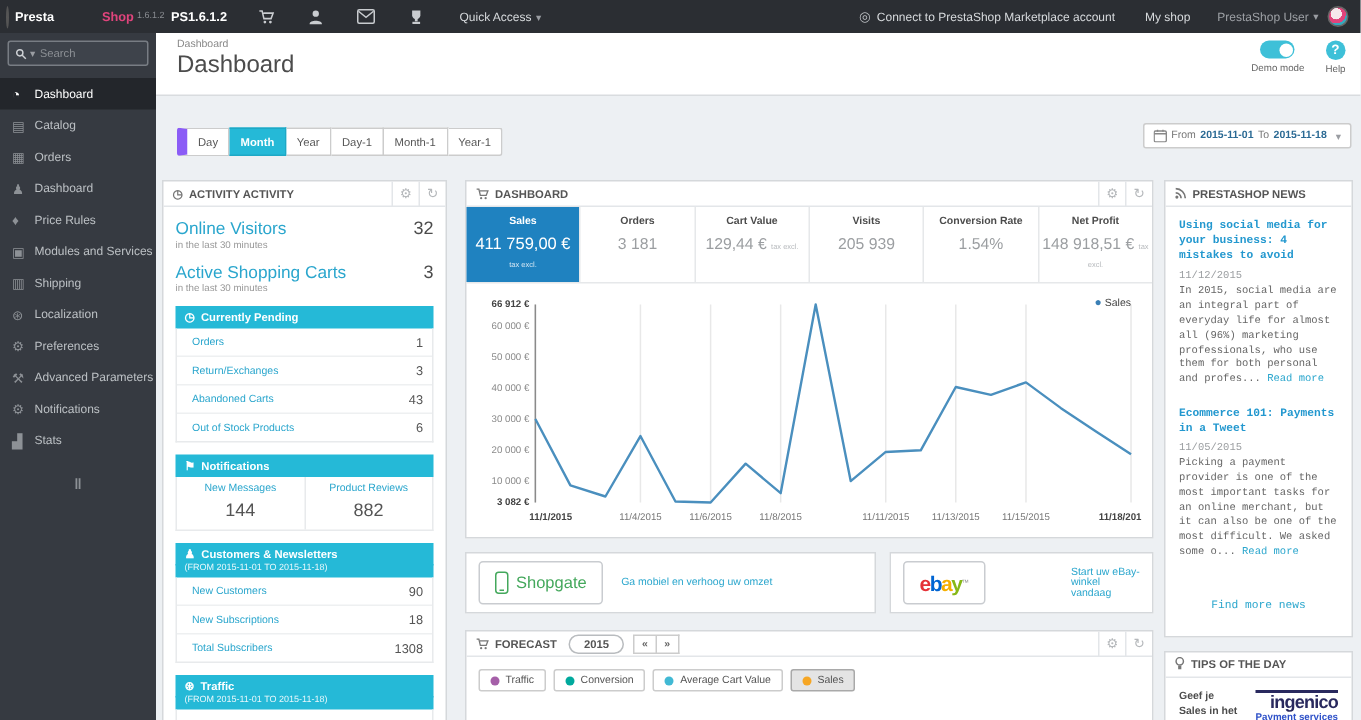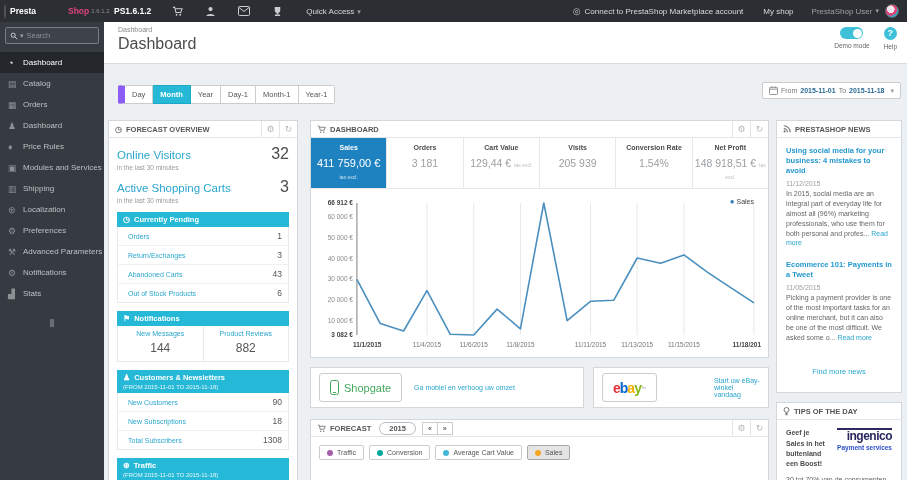--- a/index.html
+++ b/index.html
@@ -76,21 +76,21 @@
   .panel-hd { height:17px; border-bottom:1px solid #e3e6e9; display:flex; align-items:center;
     font-size:7.5px; font-weight:bold; color:#555; }
   .panel-hd .ph-ico { margin:0 4px 0 6px; color:#777; font-size:8px; display:flex; }
   .panel-hd .sp { flex:1; }
   .ph-btn { width:18px; height:17px; border-left:1px solid #e3e6e9; color:#b5b8bb; font-size:9px;
     font-weight:normal; display:flex; align-items:center; justify-content:center; cursor:pointer; }
   
   .act-body { padding:7px 8px; }
   .big-row { display:flex; justify-content:space-between; align-items:baseline; }
   .big-link { color:#2aa6cd; font-size:11.5px; cursor:pointer; }
-  .big-num { color:#4c4c4c; font-size:16px; }
+  .big-num { color:#4c4c4c; font-size:12px; }
   .big-sub { font-size:6.5px; color:#999; margin:1px 0 7px; }
   .sec { margin-top:8px; }
   .sec-hd { background:#25b9d7; color:#fff; font-size:7.5px; font-weight:bold; padding:3px 6px;
     display:flex; align-items:center; }
   .sec-hd .ico { margin-right:4px; font-size:8px; }
   .sec-sub { background:#25b9d7; color:#e8f8fc; font-size:6px; padding:0 6px 3px 6px; margin-top:-1px; }
   .sec-rows { border:1px solid #e8eaec; border-top:none; }
   .sec-row { display:flex; justify-content:space-between; align-items:center;
     padding:4px 6px 4px 10px; border-bottom:1px solid #eef0f1; cursor:pointer; }
   .sec-row:last-child { border-bottom:none; }
@@ -137,21 +137,21 @@
     font-weight:bold; color:#555; margin-left:8px; }
   .nav-group { display:flex; margin-left:6px; }
   .nav-btn { border:1px solid #ccc; background:#fff; font-size:7px; color:#666; padding:2px 5px; cursor:pointer; }
   .nav-btn + .nav-btn { border-left:none; }
   .fc-toggles { padding:8px; display:flex; }
   .tg-btn { display:inline-flex; align-items:center; border:1px solid #ccc; background:#fff;
     border-radius:2px; padding:3px 7px; font-size:7px; color:#555; margin-right:5px; cursor:pointer; }
   .tg-btn .dot { width:6px; height:6px; border-radius:50%; margin-right:4px; }
   .tg-btn.active { background:#e4e4e4; border-color:#a9a9a9; }
   
-  .news-body { padding:8px 9px 4px; }
+  .news-body { padding:8px 9px 4px;font-family:Liberation Mono, monospace; }
   .article { margin-bottom:12px; }
   .art-title { color:#2398cf; font-size:7.5px; font-weight:bold; line-height:1.35; cursor:pointer; }
   .art-date { color:#9b9ea1; font-size:7px; margin:4px 0 2px; }
   .art-body { color:#666; font-size:7px; line-height:1.4; }
   .read-more { color:#2aa6cd; font-size:7px; cursor:pointer; }
   .news-foot { text-align:center; padding:6px 0 10px; }
   .news-foot span { color:#2aa6cd; font-size:7.5px; cursor:pointer; }
   .tips-body { padding:8px 9px; }
   .tips-top { overflow:hidden; margin-bottom:6px; }
   .tips-heading { float:left; width:42px; font-size:7px; font-weight:bold; color:#4c4c4c; line-height:1.45; }
@@ -314,21 +314,21 @@
       <span class="caret">▾</span>
     </div>
   </div>
 
   <div class="content">
 
     <div class="col1">
       <div class="panel" style="height:600px;">
         <div class="panel-hd">
           <span class="ph-ico">◷</span>
-          <span>FORECAST OVERVIEW</span>
+          <span>ACTIVITY ACTIVITY</span>
           <span class="sp"></span>
           <span class="ph-btn">⚙</span>
           <span class="ph-btn">↻</span>
         </div>
         <div class="act-body">
           <div class="big-row">
             <span class="big-link">Online Visitors</span>
             <span class="big-num">32</span>
           </div>
           <div class="big-sub">in the last 30 minutes</div>

